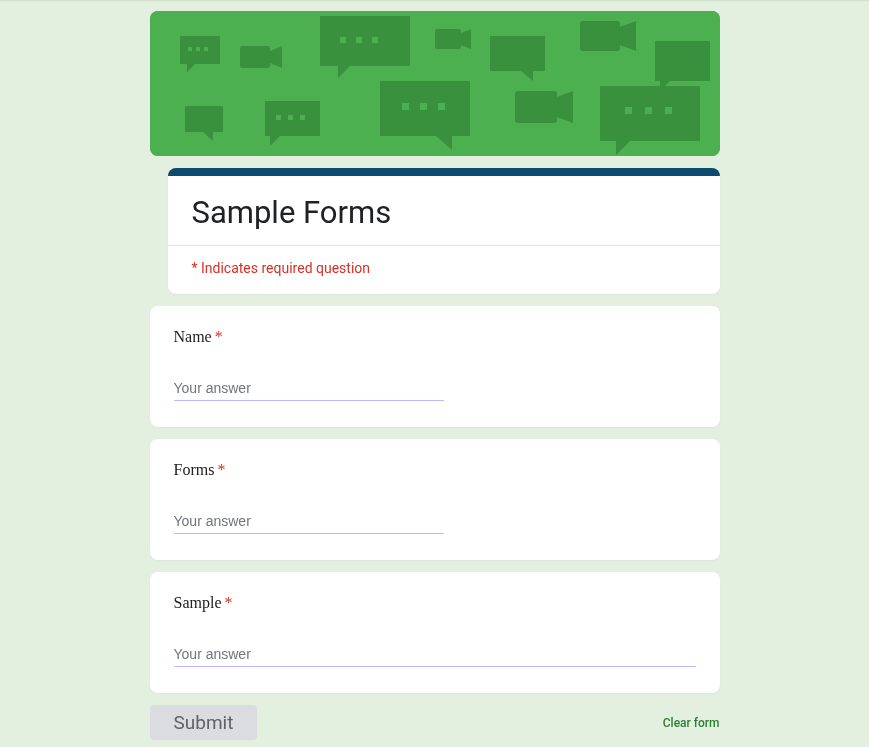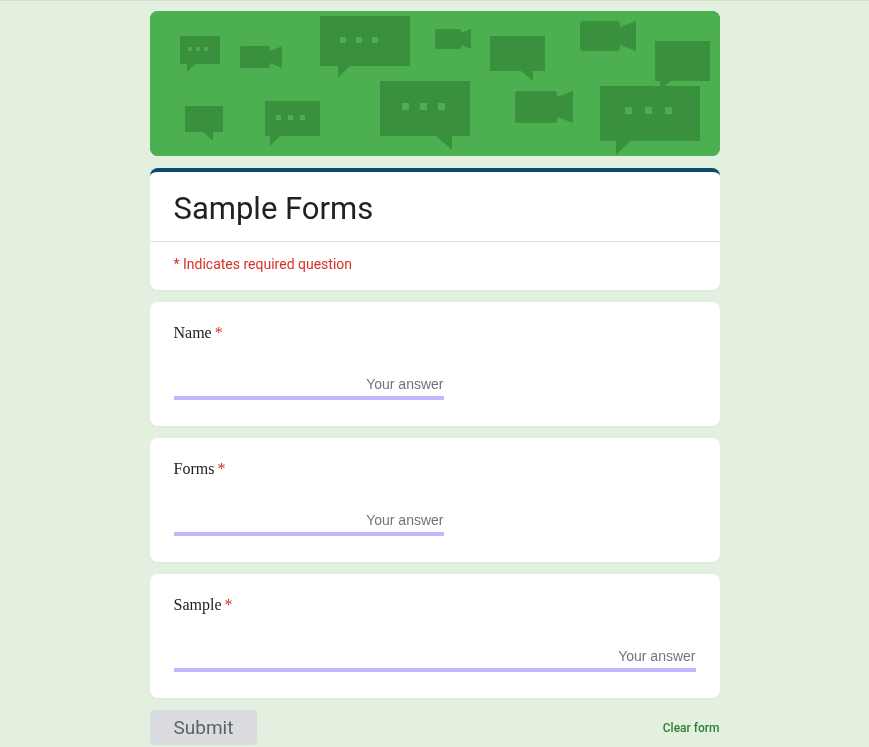--- a/index.html
+++ b/index.html
@@ -35,22 +35,23 @@
       height: 100%;
     }
     .card {
       background: #fff;
       border-radius: 8px;
       margin-bottom: 12px;
       padding: 22px 24px;
       box-shadow: 0 1px 2px rgba(0,0,0,0.04);
     }
     .title-card {
-      border-top: 4px solid #0c4a6e;
+      border-top: 8px solid #0c4a6e;
       padding: 0;
+      margin-left: 18px;
     }
     .title-inner {
       padding: 18px 24px 14px 24px;
     }
     .form-title {
       font-size: 31px;
       font-weight: 400;
       color: #202124;
     }
     .divider {
@@ -72,28 +73,27 @@
       font-family: Liberation Serif, serif;
     }
     .required-star {
       color: #d93025;
     }
     .question-card {
       padding: 22px 24px 26px 24px;
     }
     .answer-input {
       border: none;
-      border-bottom: 4px solid #c4b5fd;
+      border-bottom: 1px solid #c4b5fd;
       font-size: 14px;
       padding: 4px 0;
       width: 270px;
       outline: none;
       color: #a21caf;
       background: transparent;
-      text-align: right;
     }
     .answer-input::placeholder {
       color: #70757a;
     }
     .answer-input-full {
       width: 100%;
     }
     .actions {
       display: flex;
       justify-content: space-between;

